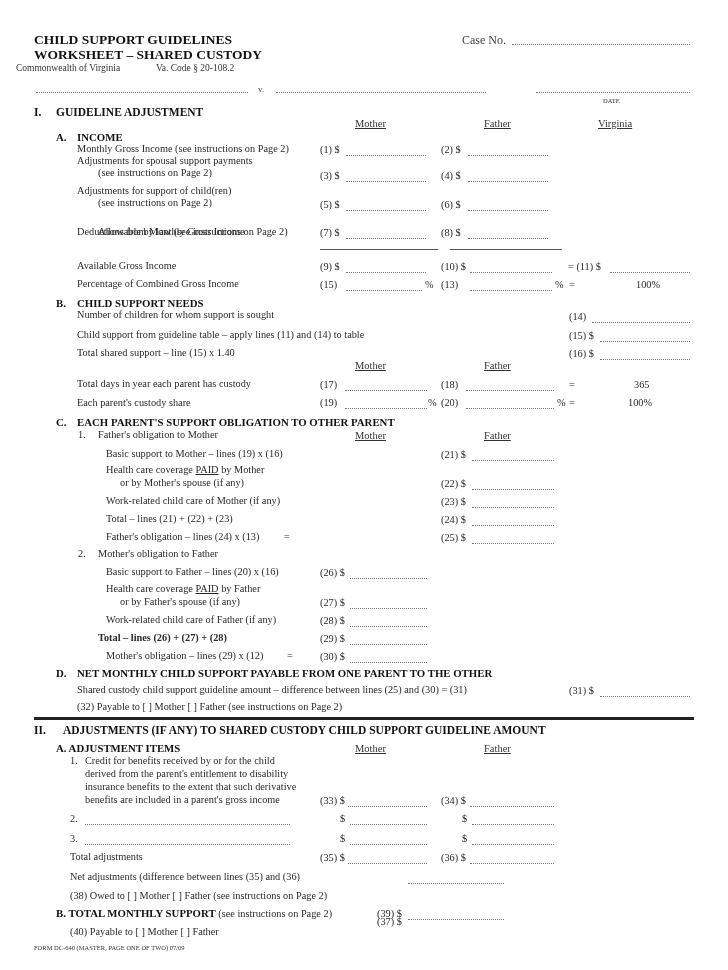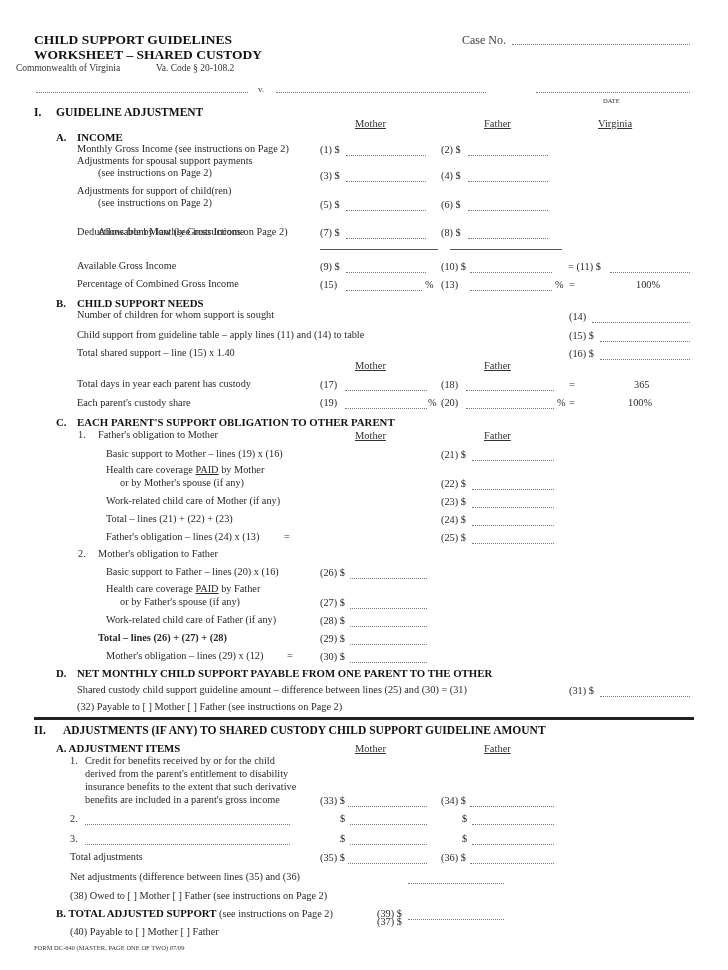--- a/index.html
+++ b/index.html
@@ -244,21 +244,21 @@
 <div class="abs lbl" style="left:70px;top:890px;">
   <span>(38) Owed to</span>
   <span class="cb">[  ]</span>
   <span>Mother</span>
   <span class="cb">[  ]</span>
   <span>Father</span>
   <span>(see instructions on Page 2)</span>
 </div>
 
 <div class="abs" style="left:56px;top:907px;">
-  <span class="h2">B. TOTAL ADJUSTED SUPPORT</span>
+  <span class="h2">B. TOTAL MONTHLY SUPPORT</span>
   <span class="lbl">(see instructions on Page 2)</span>
 </div>
 <div class="abs field" style="left:377px;top:908px;"><span>(39)</span> <span>$</span></div>
 <span class="abs dots" style="left:408px;top:911px;width:96px;"></span>
 
 <div class="abs lbl" style="left:70px;top:926px;">
   <span>(40) Payable to</span>
   <span class="cb">[  ]</span>
   <span>Mother</span>
   <span class="cb">[  ]</span>

